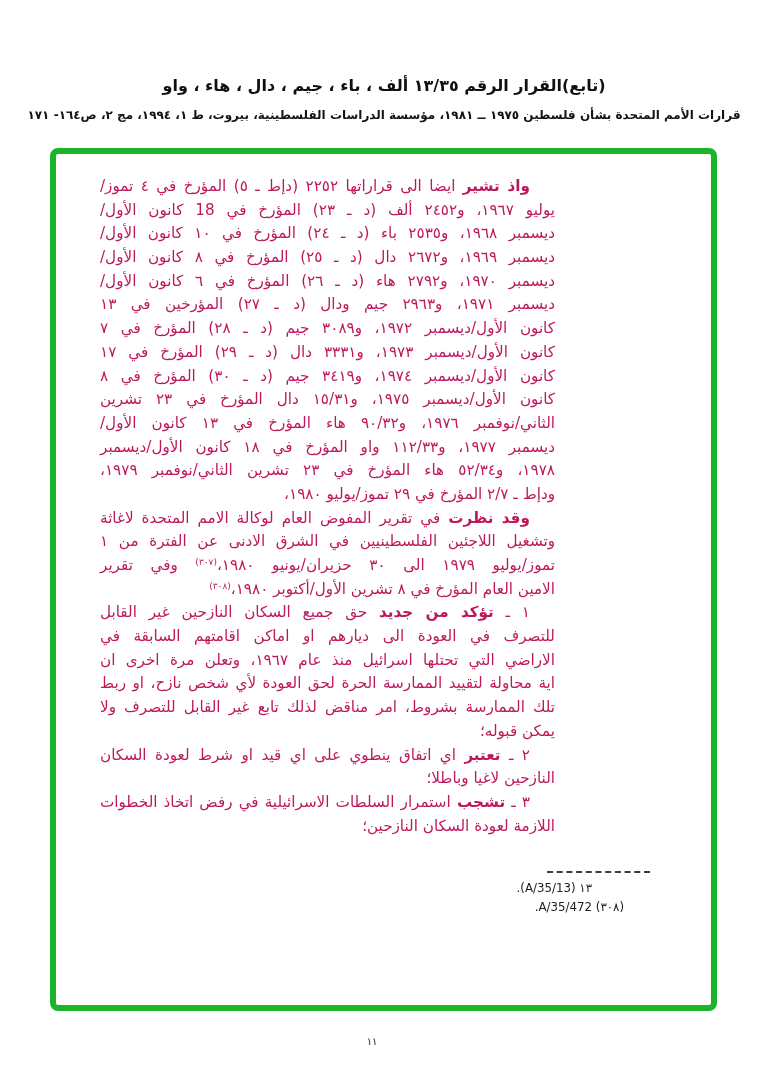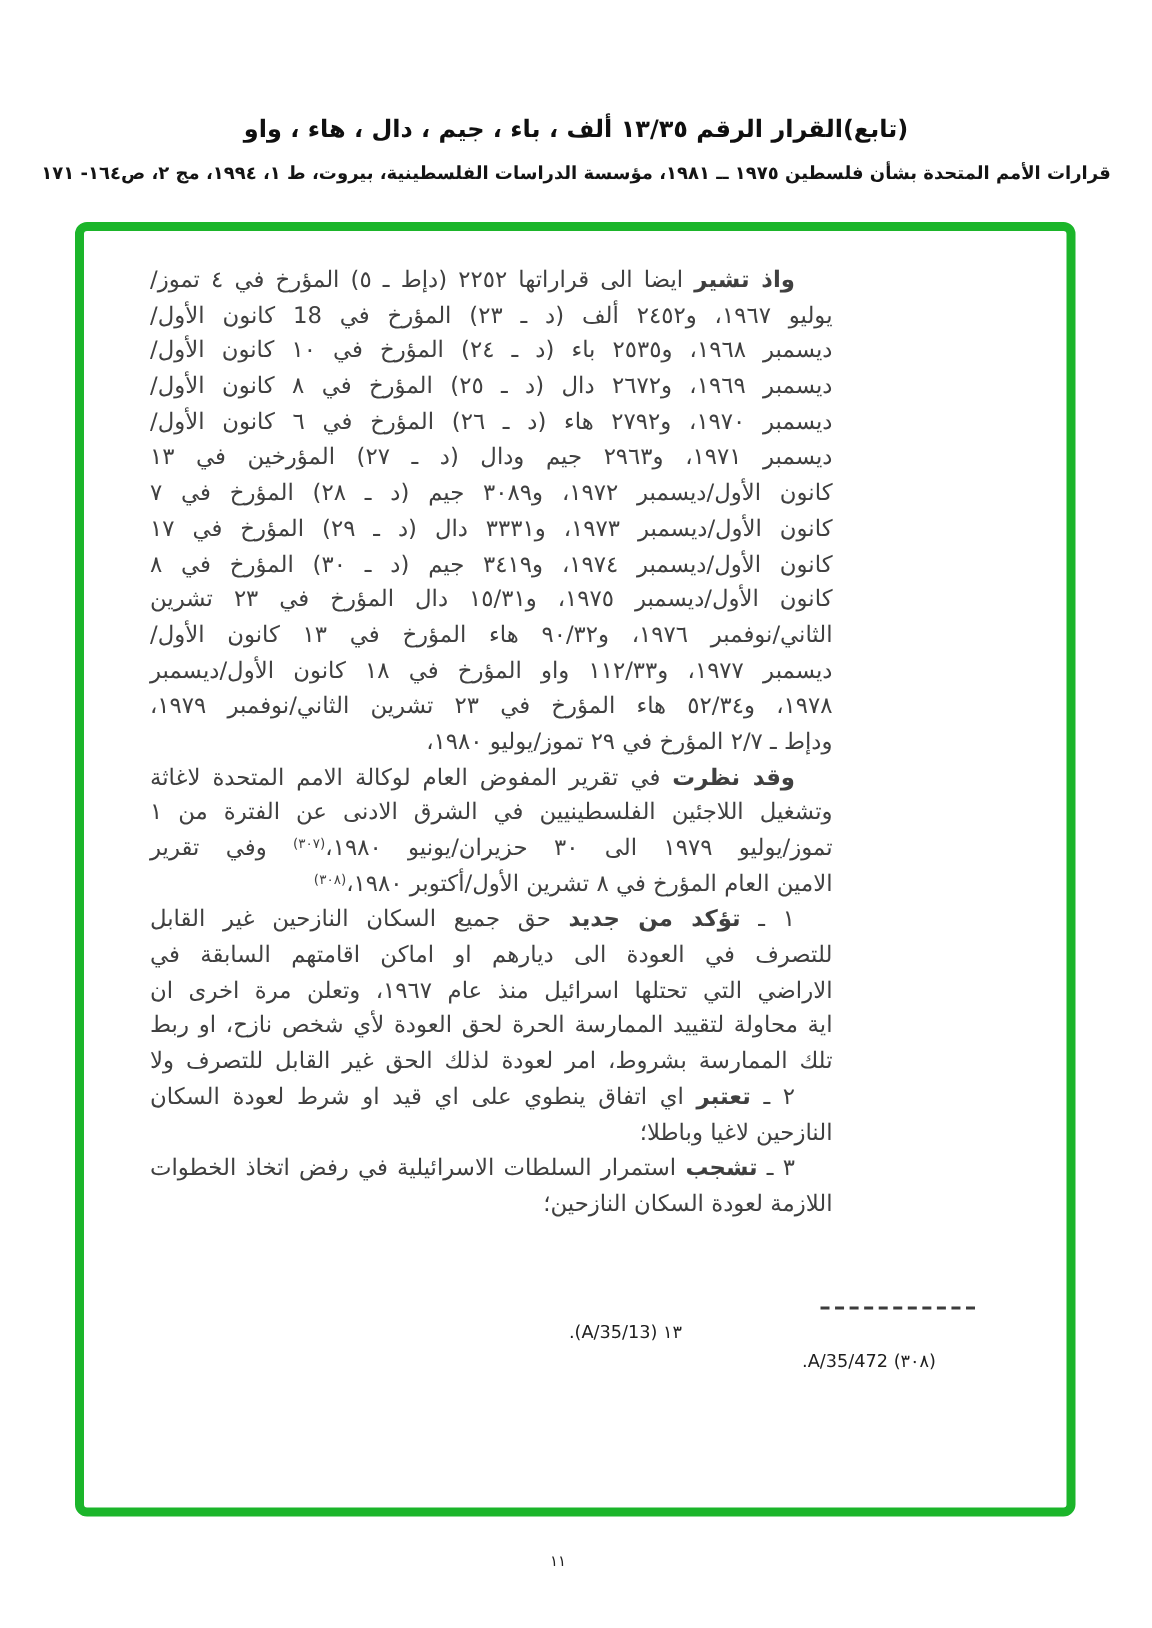--- a/index.html
+++ b/index.html
@@ -19,37 +19,37 @@
   .frame{
     position:absolute;left:50px;top:148px;width:667px;height:863px;
     box-sizing:border-box;border:6px solid #1bb52a;border-radius:8px;
     background:transparent;
   }
   .bodytext{
     position:absolute;top:175px;right:213px;width:455px;
   }
   .line{
     font-size:15.2px;line-height:23.7px;height:23.7px;
-    text-align:justify;text-align-last:justify;color:#404040;
+    text-align:justify;text-align-last:justify;color:#be185d;
   }
   .line.ind{text-indent:25px;}
   .line.end{text-align-last:auto;}
   .b{font-weight:bold;}
   sup{font-size:9px;vertical-align:5px;line-height:0;}
   .fnrule{
     position:absolute;top:871px;right:118px;width:103px;height:0;
     border-top:2px dashed #3c3c3c;
   }
   .fns{
     position:absolute;top:879px;right:156px;width:370px;color:#202020;
   }
   .fn-line{
     font-size:11.8px;line-height:19px;text-align:right;white-space:nowrap;
   }
-  .fn-cont{margin-right:20px;text-align:center;}
+  .fn-cont{margin-right:20px;}
   .fn-item:last-child .fn-line{margin-right:-12px;}
   .pgnum{
     position:absolute;top:1036px;left:0;width:744px;text-align:center;
     font-size:10px;color:#222222;
   }
 </style>
 </head>
 <body>
 
 <div class="page">
@@ -72,21 +72,22 @@
       <div class="line"><span>١٩٧٨، و٥٢/٣٤ هاء المؤرخ في ٢٣ تشرين الثاني/نوفمبر ١٩٧٩،</span></div>
       <div class="line end"><span>ودإط ـ ٢/٧ المؤرخ في ٢٩ تموز/يوليو ١٩٨٠،</span></div>
       <div class="line ind"><span class="b">وقد نظرت</span><span> في تقرير المفوض العام لوكالة الامم المتحدة لاغاثة</span></div>
       <div class="line"><span>وتشغيل اللاجئين الفلسطينيين في الشرق الادنى عن الفترة من ١</span></div>
       <div class="line"><span>تموز/يوليو ١٩٧٩ الى ٣٠ حزيران/يونيو ١٩٨٠،</span><sup>(٣٠٧)</sup><span> وفي تقرير</span></div>
       <div class="line end"><span>الامين العام المؤرخ في ٨ تشرين الأول/أكتوبر ١٩٨٠،</span><sup>(٣٠٨)</sup></div>
       <div class="line ind"><span>١ ـ </span><span class="b">تؤكد من جديد</span><span> حق جميع السكان النازحين غير القابل</span></div>
       <div class="line"><span>للتصرف في العودة الى ديارهم او اماكن اقامتهم السابقة في</span></div>
       <div class="line"><span>الاراضي التي تحتلها اسرائيل منذ عام ١٩٦٧، وتعلن مرة اخرى ان</span></div>
       <div class="line"><span>اية محاولة لتقييد الممارسة الحرة لحق العودة لأي شخص نازح، او ربط</span></div>
-      <div class="line"><span>تلك الممارسة بشروط، امر لعودة لذلك الحق غير القابل للتصرف ولا</span></div>
+      <div class="line"><span>تلك الممارسة بشروط، امر مناقض لذلك تابع غير القابل للتصرف ولا</span></div>
+      <div class="line end"><span>يمكن قبوله؛</span></div>
       <div class="line ind"><span>٢ ـ </span><span class="b">تعتبر</span><span> اي اتفاق ينطوي على اي قيد او شرط لعودة السكان</span></div>
       <div class="line end"><span>النازحين لاغيا وباطلا؛</span></div>
       <div class="line ind"><span>٣ ـ </span><span class="b">تشجب</span><span> استمرار السلطات الاسرائيلية في رفض اتخاذ الخطوات</span></div>
       <div class="line end"><span>اللازمة لعودة السكان النازحين؛</span></div>
     </div>
   <div class="fnrule"></div>
   <div class="fns" id="fns">
       <div class="fn-item">
         <div class="fn-line fn-cont">١٣ (A/35/13).</div>
       </div>

